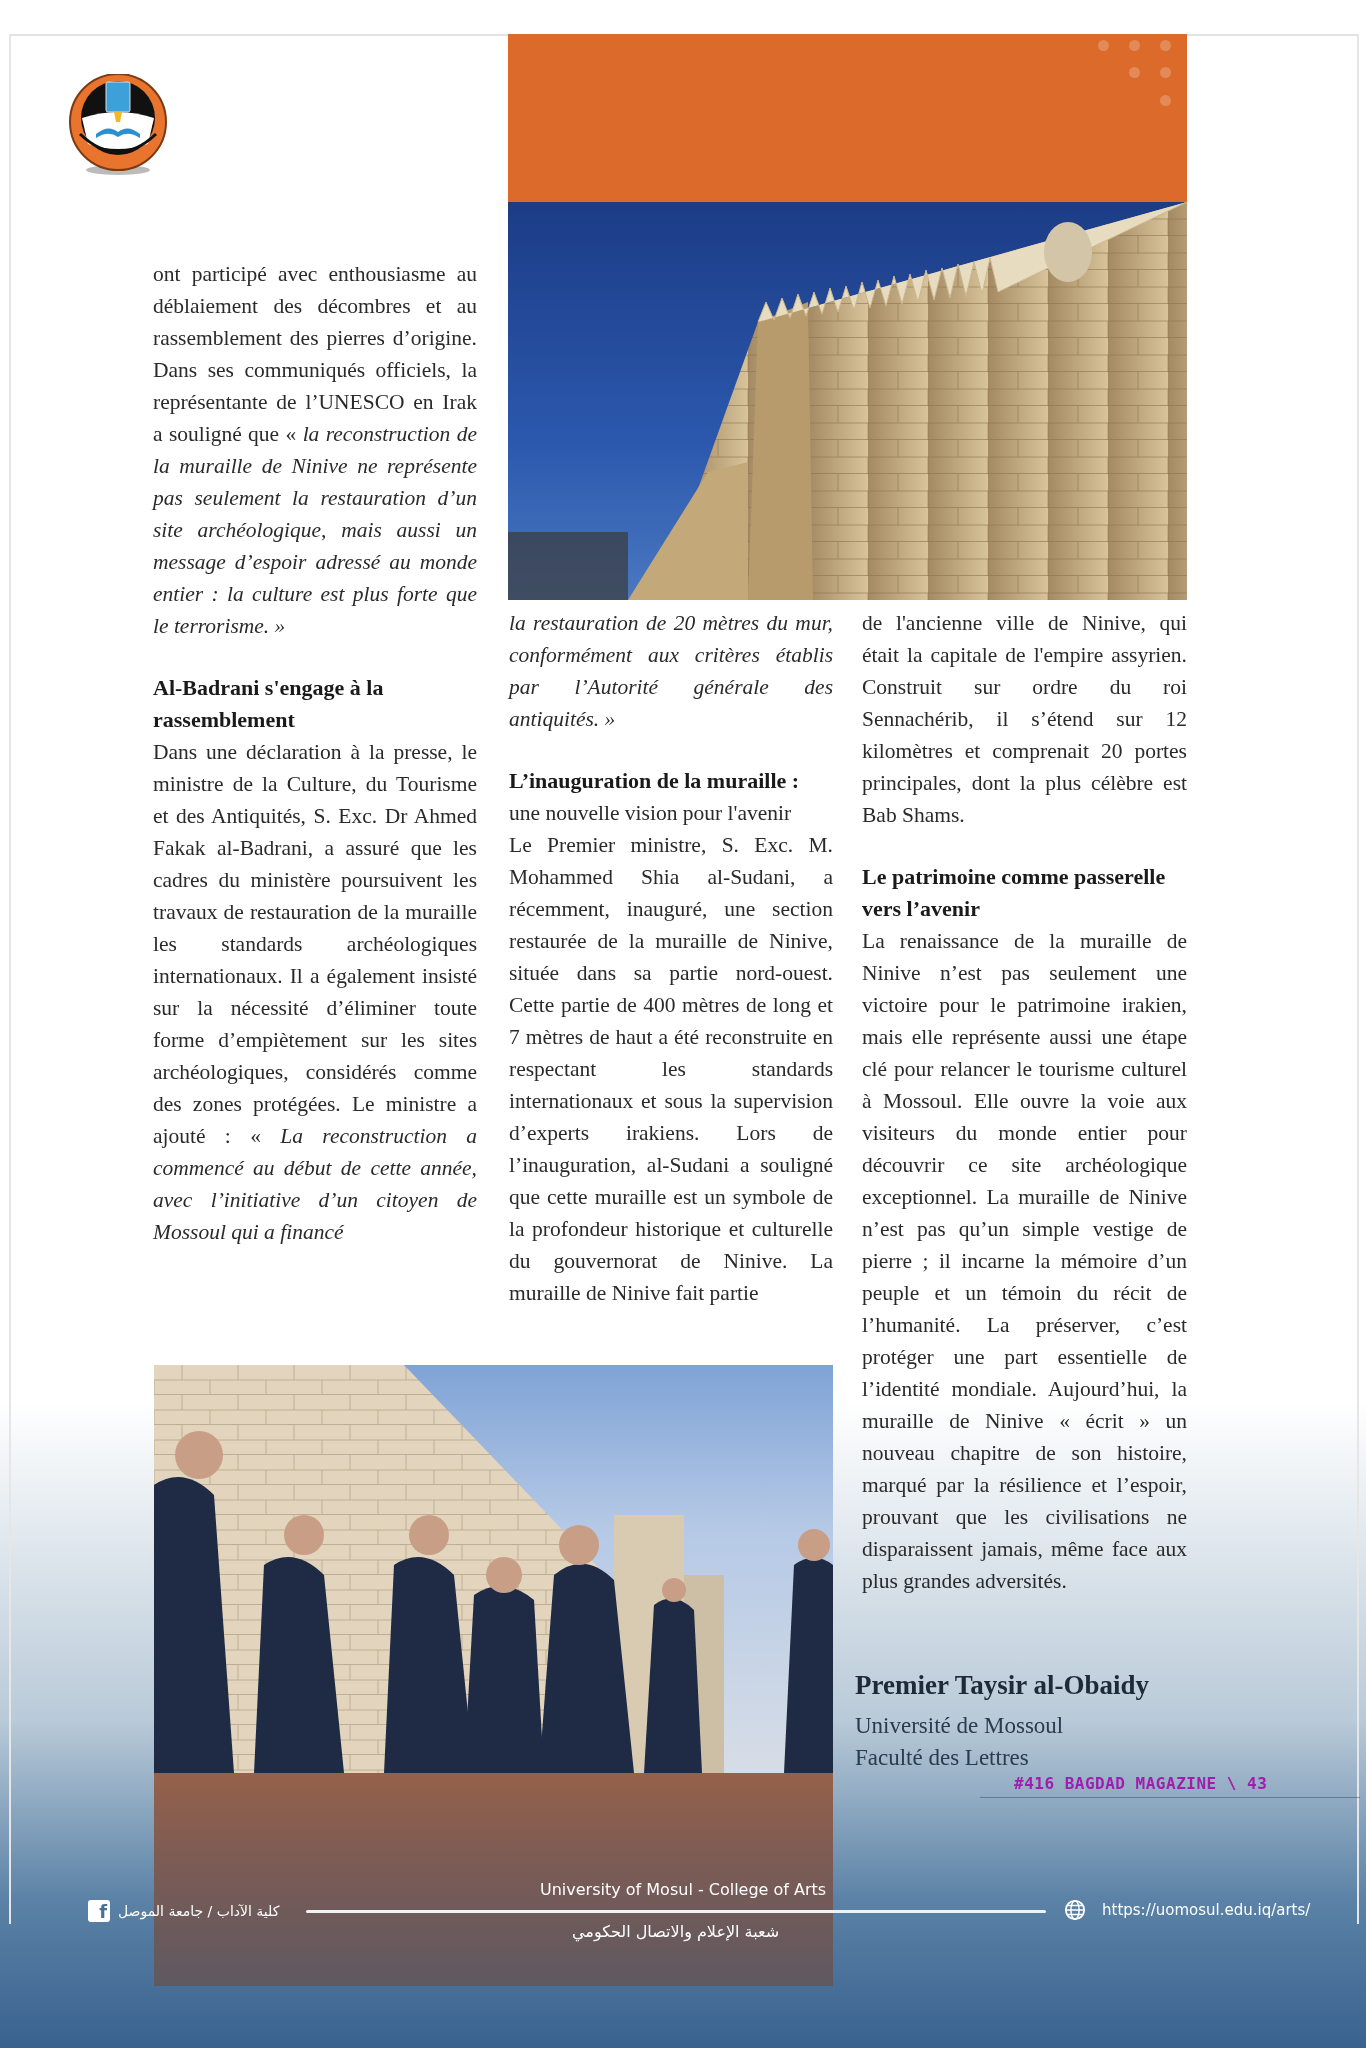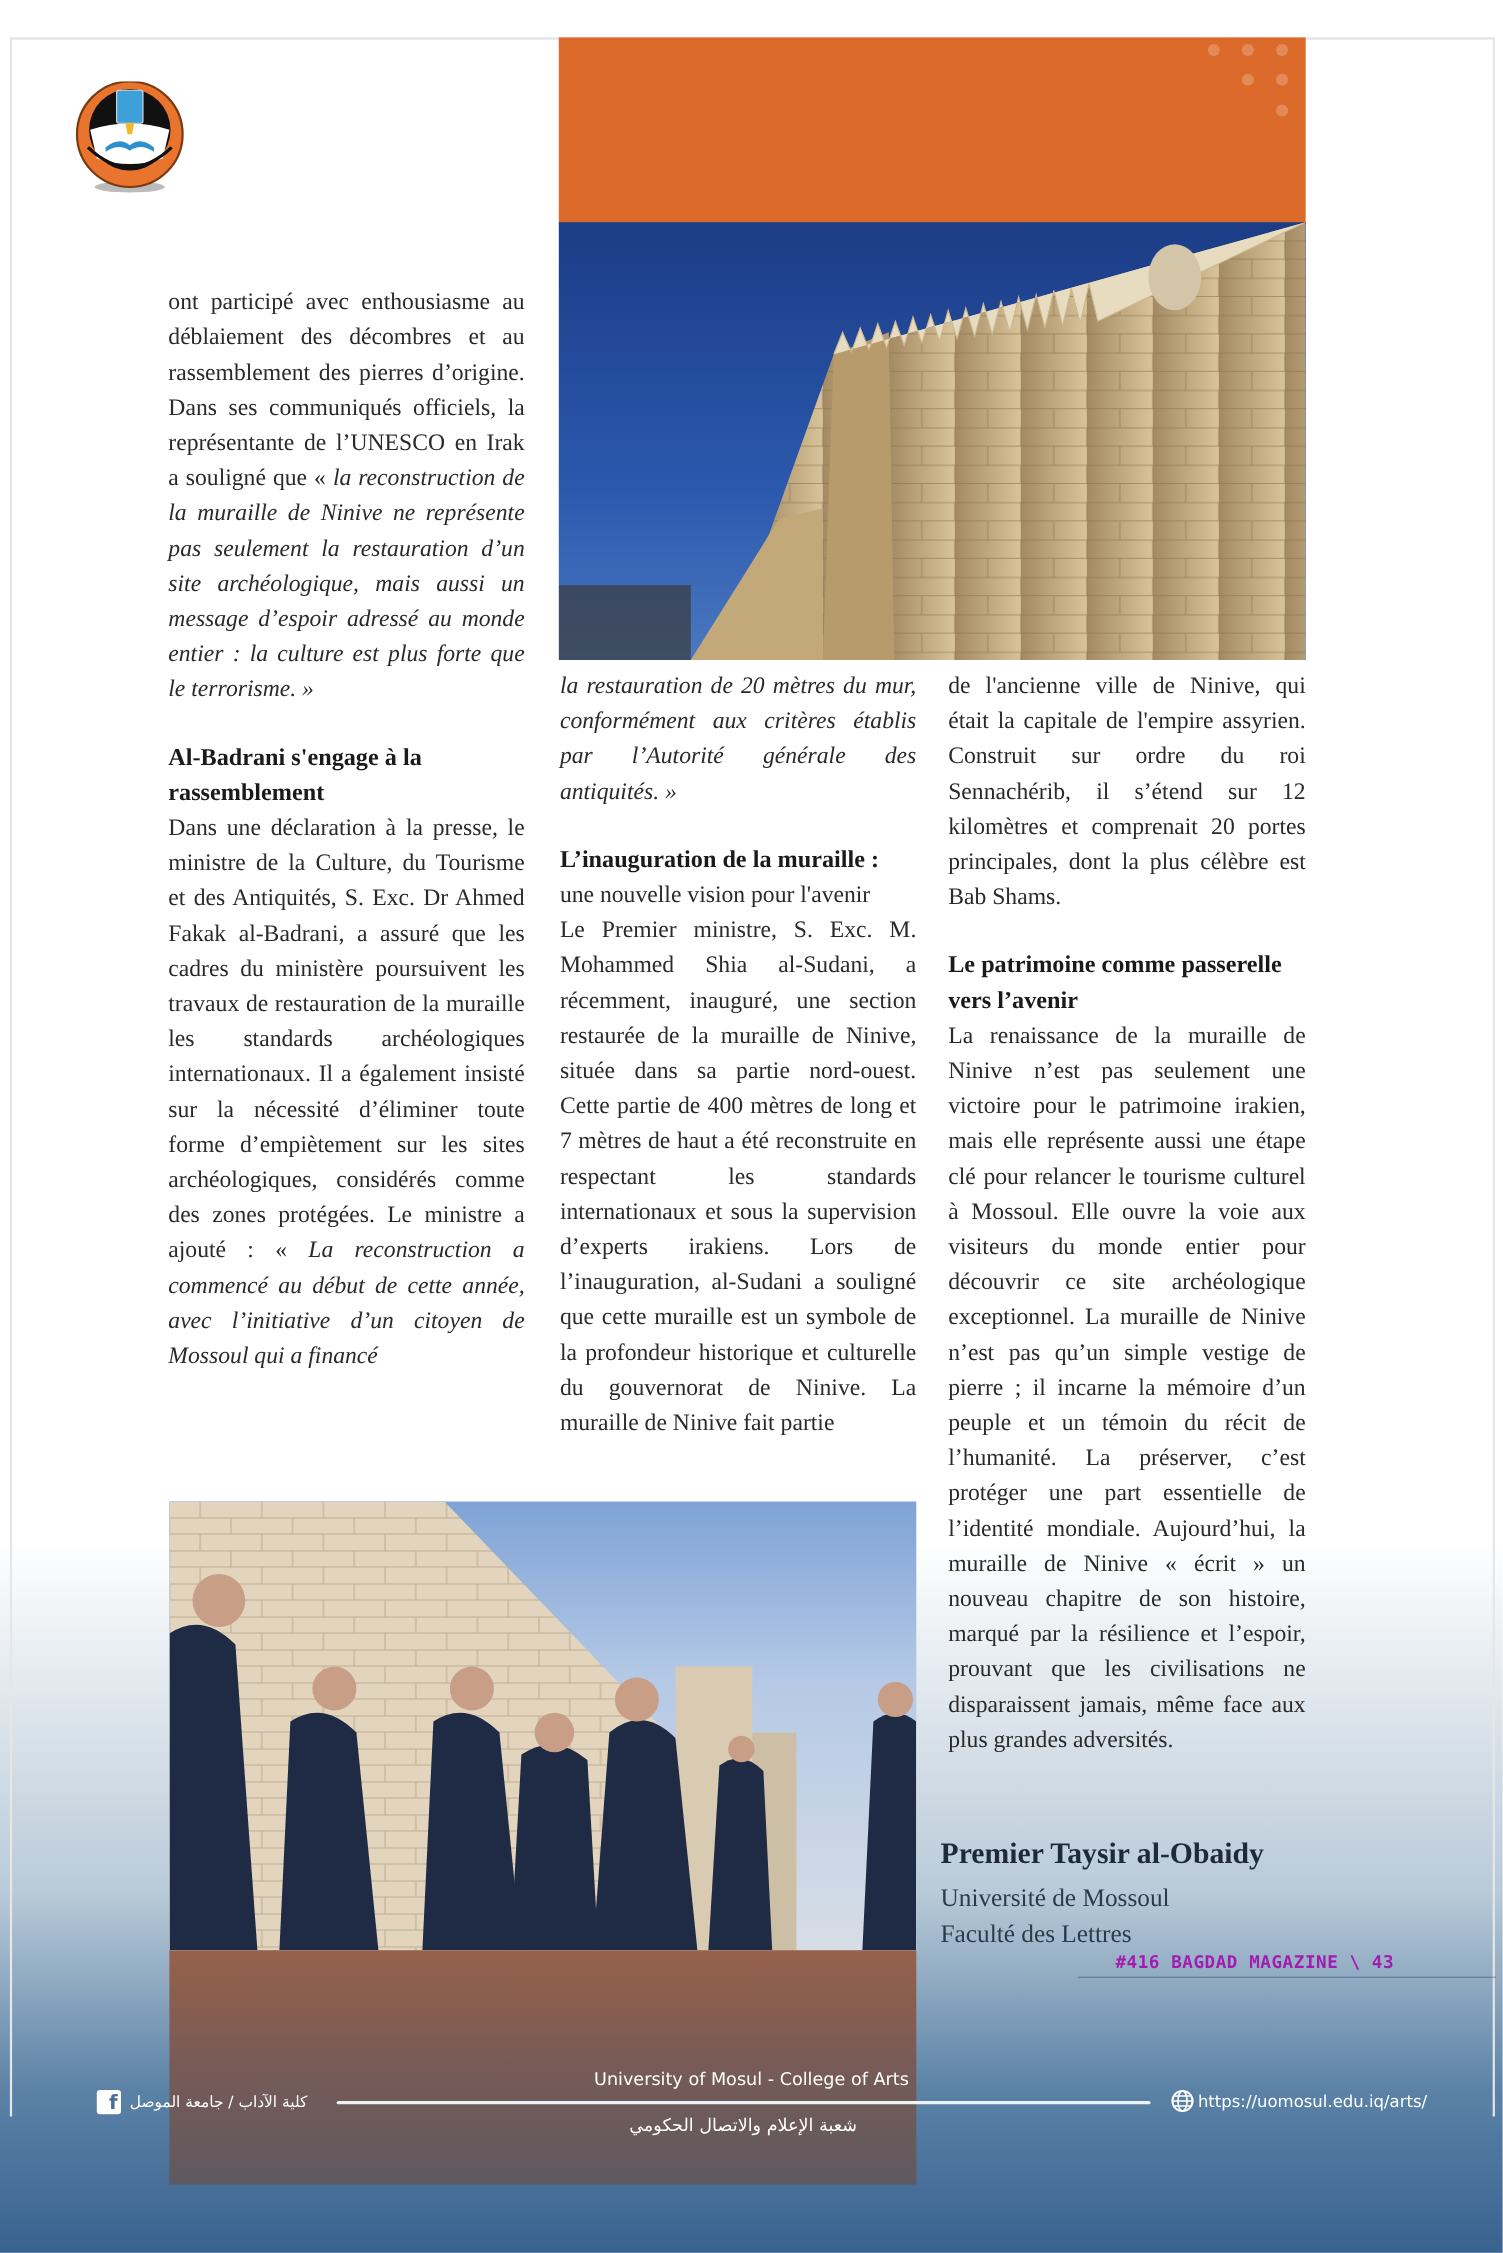--- a/index.html
+++ b/index.html
@@ -62,21 +62,21 @@
   .footer-line { position: absolute; left: 306px; top: 1910px; width: 740px; height: 3px; background: #eef3f8; border-radius: 2px; }
   .fb {
     position: absolute; left: 88px; top: 1900px; display: flex; align-items: center; gap: 8px; color: #fff;
     font-family: "DejaVu Sans", sans-serif; font-size: 14px;
   }
   .fb-icon {
     width: 22px; height: 22px; background: #fff; color: #4a6f97; border-radius: 3px; font-weight: bold;
     font-size: 18px; display: flex; align-items: flex-end; justify-content: flex-end; padding-right: 3px; box-sizing: border-box; font-family: "DejaVu Sans", sans-serif;
   }
   .web {
-    position: absolute; left: 1064px; top: 1899px; display: flex; align-items: center; gap: 3px; color: #fff;
+    position: absolute; left: 1064px; top: 1899px; display: flex; align-items: center; gap: 16px; color: #fff;
     font-family: "DejaVu Sans", sans-serif; font-size: 15px;
   }
   .globe { width: 22px; height: 22px; }
 </style>
 </head>
 <body>
 
 <div class="page-frame"></div>
 
 <div class="logo">

